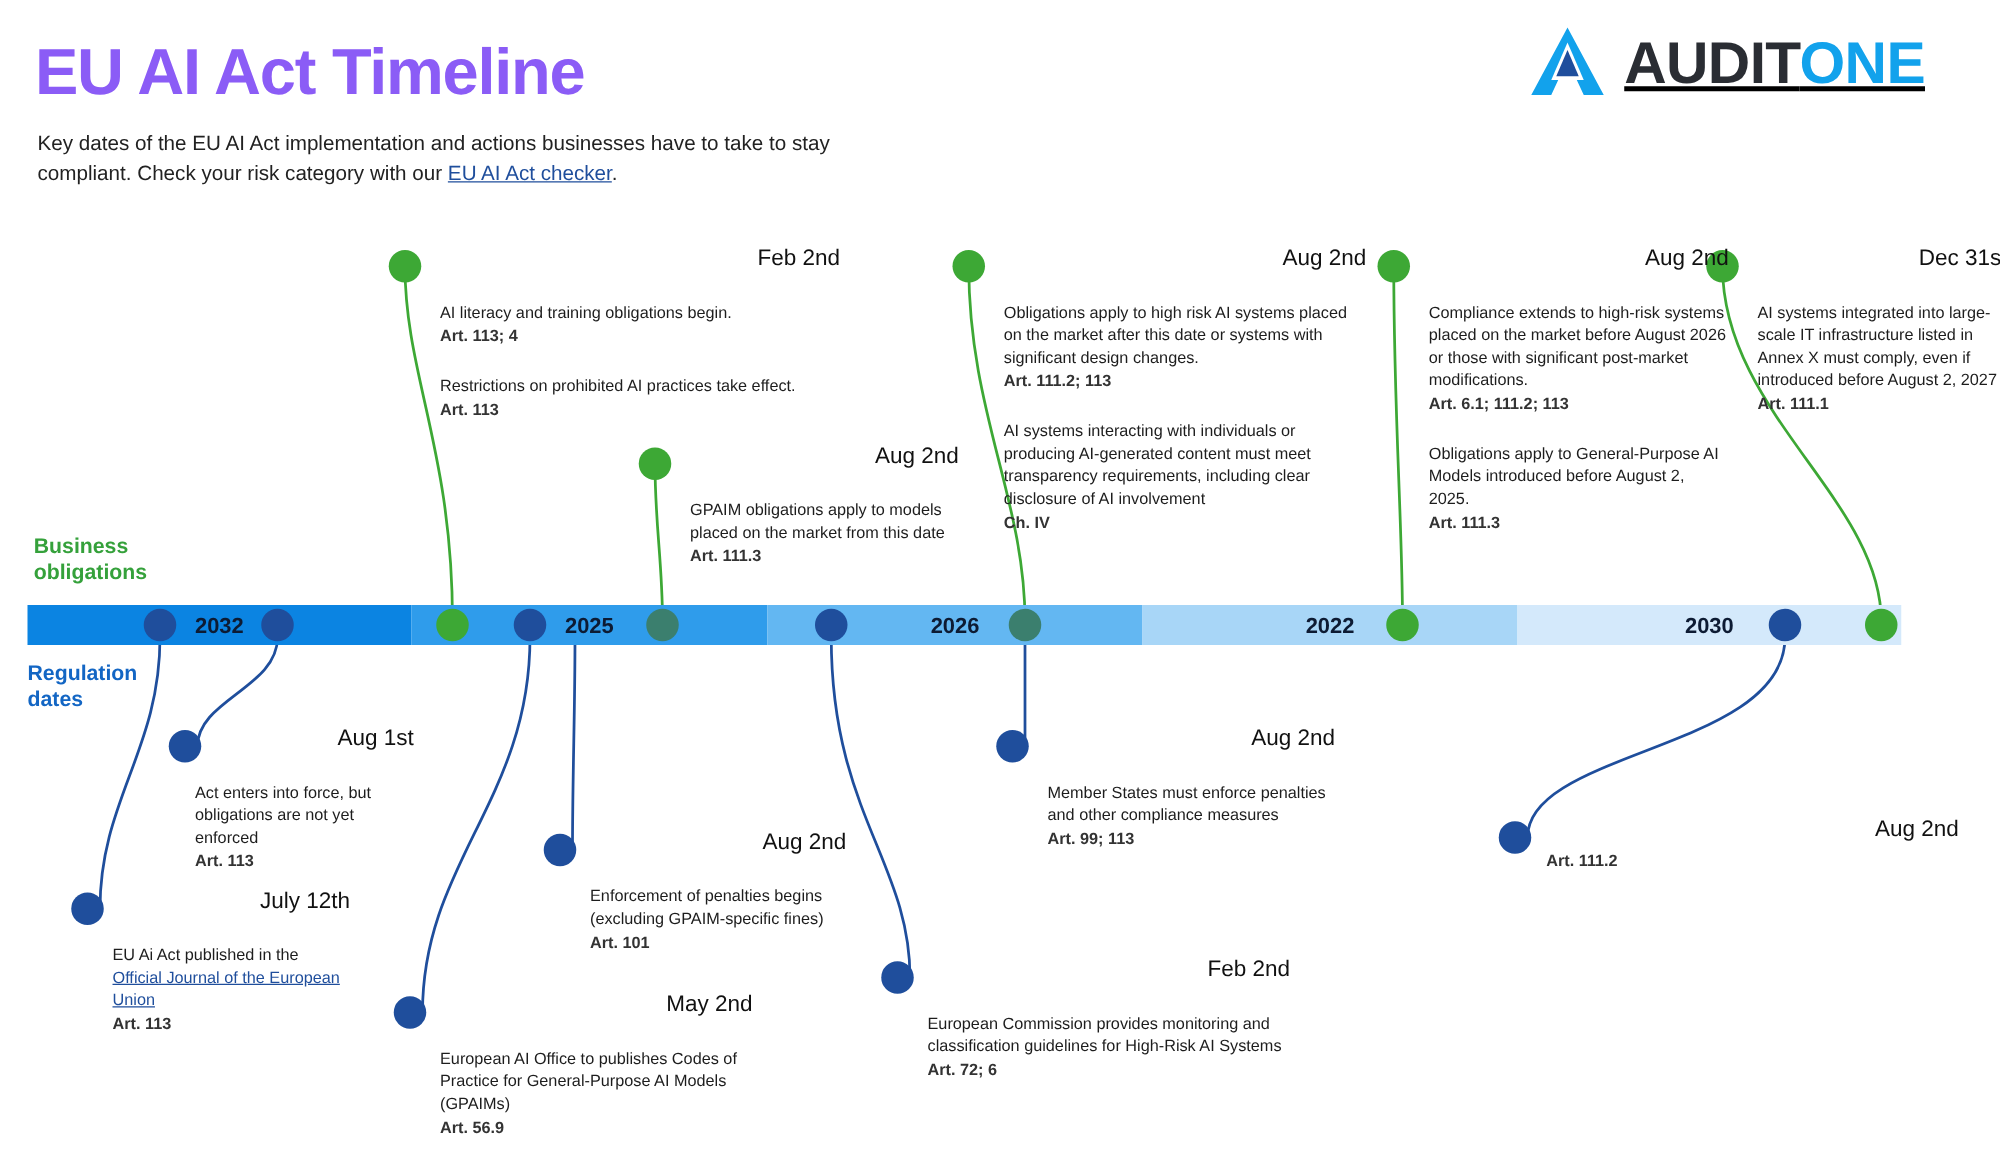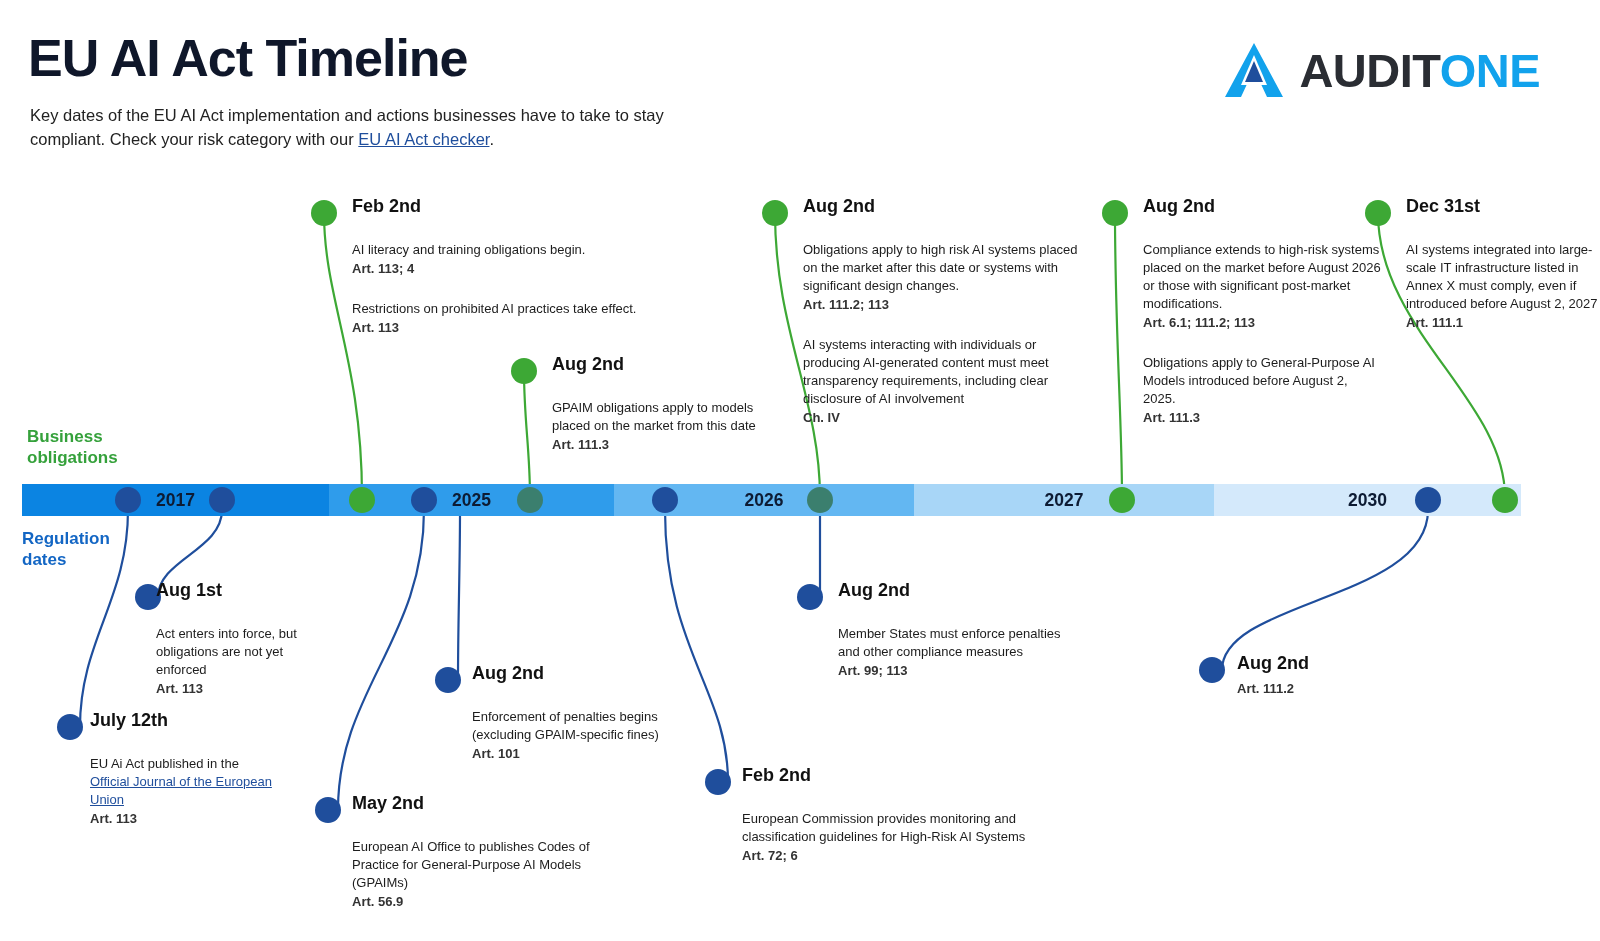--- a/index.html
+++ b/index.html
@@ -9,30 +9,30 @@
     background: #ffffff;
     font-family: "Liberation Sans", sans-serif;
     overflow: hidden;
   }
   #root { position: relative; width: 1600px; height: 941px; }
 
   
   .title {
     position: absolute; left: 28px; top: 28px;
     font-size: 52px; font-weight: bold; letter-spacing: -1px;
-    color: #0f172a;
+    color: #8b5cf6;
   }
   .subtitle {
     position: absolute; left: 30px; top: 104px;
     width: 640px;
     font-size: 16.5px; line-height: 1.45; color: #222;
   }
   .subtitle a { color: #1f4e9c; text-decoration: underline; }
 
-  .logo { position: absolute; right: 60px; top: 41px; display: flex; align-items: center; gap: 14px; }
+  .logo { position: absolute; right: 60px; top: 20px; display: flex; align-items: center; gap: 14px; text-decoration: underline; }
   .logo-mark { width: 62px; height: 58px; }
   .logo-text { font-size: 47px; font-weight: bold; letter-spacing: -0.5px; }
   .logo-text .dark { color: #2a2d33; }
   .logo-text .blue { color: #12a2ec; }
 
   
   .bar { position: absolute; left: 22px; top: 484px; height: 32px; display: flex; }
   .seg { height: 32px; display: flex; align-items: center; justify-content: center; }
   .seg span { font-size: 17.5px; font-weight: bold; color: #0d1b33; }
 
@@ -46,21 +46,21 @@
   .dot { position: absolute; width: 26px; height: 26px; border-radius: 50%; }
   .dot.green { background: #3da835; }
   .dot.blue  { background: #1f4e9c; }
   .dot.teal  { background: #3b7f6e; }
 
   
   #wires { position: absolute; left: 0; top: 0; width: 1600px; height: 941px; pointer-events: none; }
 
   
   .card { position: absolute; }
-  .card .hd { font-size: 18px; font-weight: bold; color: #111; margin-bottom: 7px; }
+  .card .hd { font-size: 18px; font-weight: normal; color: #111; margin-bottom: 7px; text-align: right; }
   .card .body { font-size: 13px; line-height: 1.38; color: #1d1d1d; margin-top: 24px; }
   .card .art { font-size: 13px; color: #333; margin-top: 2px; font-weight: bold; }
   .card .blk { margin-top: 14px; }
   .card a { color: #1f4e9c; }
 </style>
 </head>
 <body>
 
 <div id="root">
 
@@ -92,30 +92,30 @@
     <path d="M222 510 C222 550, 158 560, 158 597" fill="none" stroke="#1f4e9c" stroke-width="2.2"></path>
     <path d="M424 510 C424 640, 338 690, 338 810" fill="none" stroke="#1f4e9c" stroke-width="2.2"></path>
     <path d="M460 510 C460 570, 458 620, 458 680" fill="none" stroke="#1f4e9c" stroke-width="2.2"></path>
     <path d="M665 510 C665 650, 728 690, 728 782" fill="none" stroke="#1f4e9c" stroke-width="2.2"></path>
     <path d="M820 510 C820 550, 820 560, 820 597" fill="none" stroke="#1f4e9c" stroke-width="2.2"></path>
     <path d="M1428 510 C1428 600, 1222 600, 1222 670" fill="none" stroke="#1f4e9c" stroke-width="2.2"></path>
   </svg>
 
   <div class="bar">
     <div class="seg" style="width:307px;background:#0b84e2">
-        <span>2017</span>
+        <span>2032</span>
       </div>
     <div class="seg" style="width:285px;background:#2f9ceb">
         <span>2025</span>
       </div>
     <div class="seg" style="width:300px;background:#63b7f2">
         <span>2026</span>
       </div>
     <div class="seg" style="width:300px;background:#a8d6f7">
-        <span>2027</span>
+        <span>2022</span>
       </div>
     <div class="seg" style="width:307px;background:#d4e9fb">
         <span>2030</span>
       </div>
   </div>
 
   <div class="axis-label biz">
     <div>Business</div>
     <div>obligations</div>
   </div>

